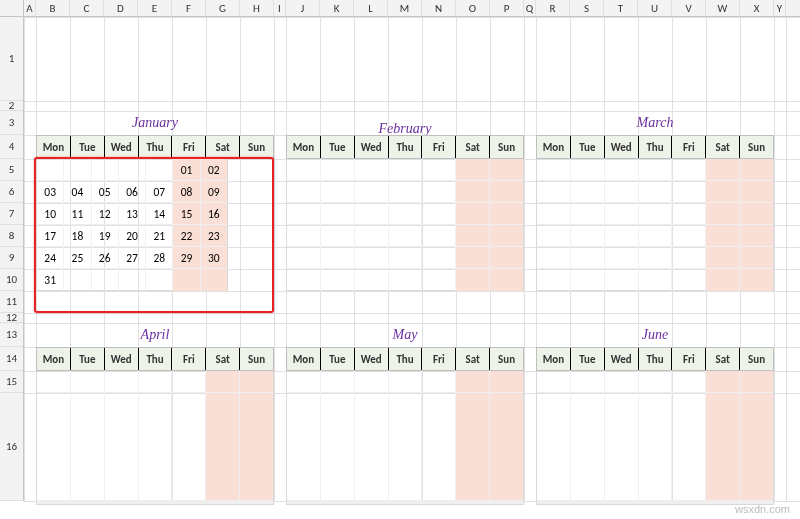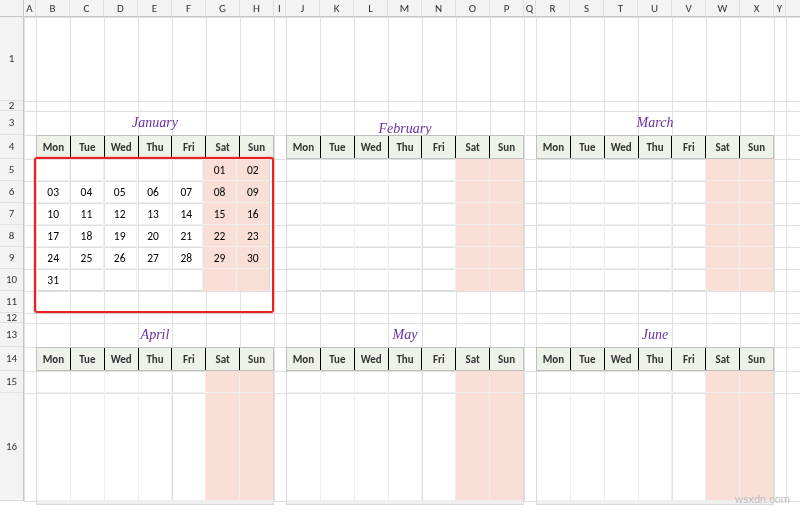--- a/index.html
+++ b/index.html
@@ -142,21 +142,21 @@
     position: absolute;
     border: 2px solid #e62222;
     border-radius: 3px;
     pointer-events: none;
     box-shadow: 0 0 2px rgba(230,34,34,.5);
   }
 
   .watermark {
     position: absolute;
     right: 10px;
-    bottom: 14px;
+    bottom: 4px;
     font-size: 11px;
     color: #bdbdbd;
     font-family: Arial, sans-serif;
   }
 </style>
 </head>
 <body>
 
 <div class="sheet">
 
@@ -260,21 +260,21 @@
         <div class="month-name" style="position: absolute; left: 12px; top: 94px; width: 238px; height: 24px;">January</div>
         <div class="dayhdr-row" style="position: absolute; left: 12px; top: 118px; width: 238px; height: 24px;">
           <div class="dayhdr">Mon</div>
           <div class="dayhdr">Tue</div>
           <div class="dayhdr">Wed</div>
           <div class="dayhdr">Thu</div>
           <div class="dayhdr">Fri</div>
           <div class="dayhdr">Sat</div>
           <div class="dayhdr">Sun</div>
         </div>
-        <div class="grid6" style="position: absolute; left: 12px; top: 142px; width: 234px; height: 132px;">
+        <div class="grid6" style="position: absolute; left: 12px; top: 142px; width: 192px; height: 132px;">
           <div class="wkrow" style="height: 22px;">
             <div class="cell"></div>
             <div class="cell"></div>
             <div class="cell"></div>
             <div class="cell"></div>
             <div class="cell"></div>
             <div class="cell wknd">01</div>
             <div class="cell wknd">02</div>
           </div>
           <div class="wkrow" style="height: 22px;">

